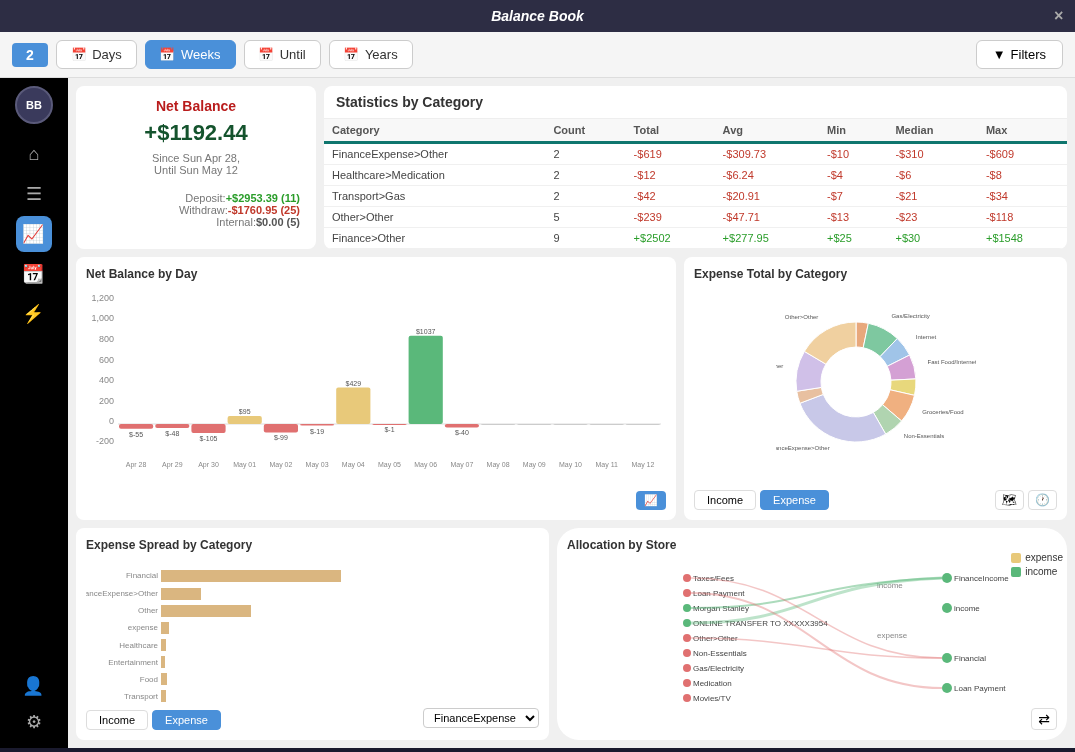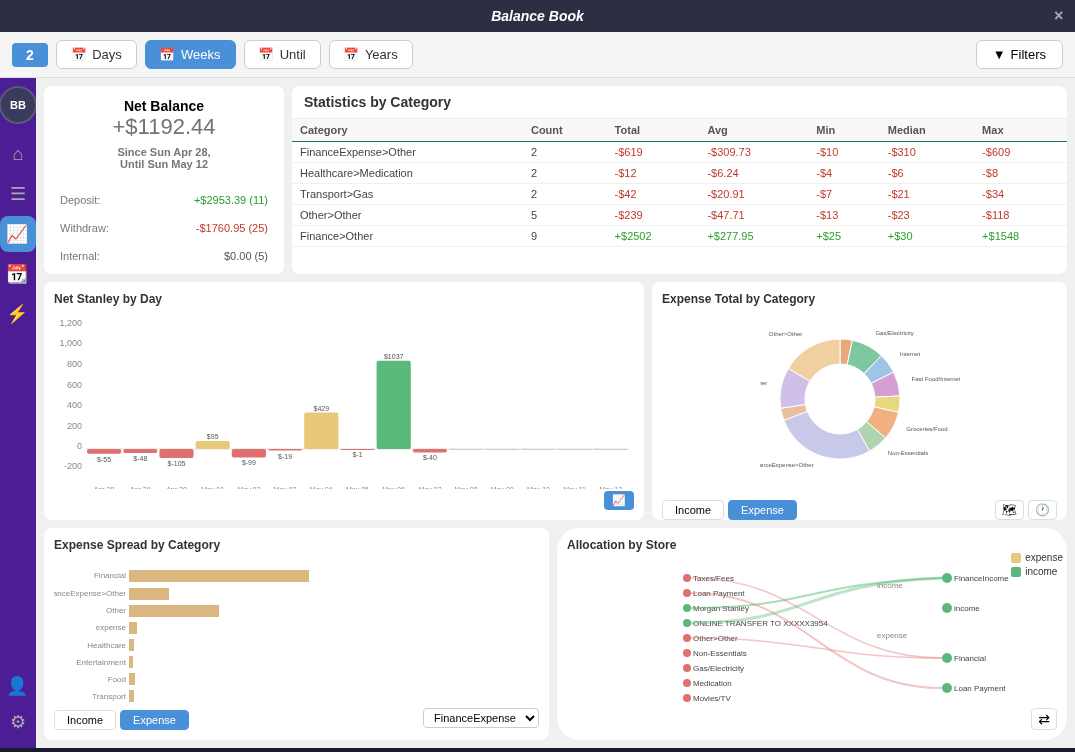--- a/index.html
+++ b/index.html
@@ -92,22 +92,22 @@
 
     
     .content-area {
       display: flex;
       flex: 1;
       overflow: hidden;
     }
 
     
     .sidebar {
-      width: 36px;
-      background: #4c1d95;
+      width: 68px;
+      background: #000000;
       display: flex;
       flex-direction: column;
       align-items: center;
       padding: 8px 0;
       gap: 4px;
     }
     .sidebar-logo {
       width: 38px;
       height: 38px;
       background: #3a3a5c;
@@ -158,47 +158,48 @@
       background: #fff;
       border-radius: 8px;
       padding: 12px 16px;
       width: 240px;
       min-width: 240px;
       text-align: center;
     }
     .net-balance-title {
       font-size: 14px;
       font-weight: 600;
-      color: #000000;
+      color: #b91c1c;
+      margin-bottom: 6px;
     }
     .net-balance-amount {
       font-size: 22px;
-      font-weight: 400;
-      color: #737373;
+      font-weight: 700;
+      color: #14532d;
       margin-bottom: 6px;
     }
     .net-balance-since {
       font-size: 11px;
       color: #777;
-      margin-bottom: 24px;
-      font-weight: bold;
+      margin-bottom: 16px;
     }
     .net-balance-stats {
       display: flex;
       flex-direction: column;
-      gap: 16px;
+      gap: 0;
       font-size: 11px;
       color: #555;
+      align-items: flex-end;
     }
     .stat-row {
       display: flex;
       justify-content: space-between;
     }
     .stat-label { color: #777; }
-    .stat-value { font-weight: 400; }
+    .stat-value { font-weight: 700; }
     .stat-value.positive { color: #2a9d2a; }
     .stat-value.negative { color: #c0392b; }
 
     
     .stats-table-card {
       flex: 1;
       background: #fff;
       border-radius: 8px;
       overflow: hidden;
     }
@@ -213,21 +214,21 @@
       width: 100%;
       border-collapse: collapse;
       font-size: 11px;
     }
     .stats-table th {
       background: #f8f8f8;
       padding: 5px 8px;
       text-align: left;
       color: #555;
       font-weight: 600;
-      border-bottom: 1px solid #0f766e;
+      border-bottom: 3px solid #0f766e;
     }
     .stats-table td {
       padding: 4px 8px;
       border-bottom: 1px solid #f0f0f0;
       color: #444;
     }
     .stats-table .negative { color: #c0392b; }
     .stats-table .positive { color: #2a9d2a; }
 
     
@@ -480,21 +481,21 @@
       <td class="positive">+$1548</td>
     </tr>
               </tbody>
           </table>
         </div>
       </div>
 
       <div class="charts-section" style="height: 220px;">
 
         <div class="chart-card" style="width: 600px; min-width: 600px;">
-          <div class="chart-card-title">Net Stanley by Day</div>
+          <div class="chart-card-title">Net Balance by Day</div>
           <div class="bar-chart-container">
             <svg id="bar-chart-svg" width="580" height="185" viewBox="0 0 580 185">
 
               <text x="28" y="14" font-size="9" fill="#888" text-anchor="end">1,200</text>
               <text x="28" y="34" font-size="9" fill="#888" text-anchor="end">1,000</text>
               <text x="28" y="55" font-size="9" fill="#888" text-anchor="end">800</text>
               <text x="28" y="76" font-size="9" fill="#888" text-anchor="end">600</text>
               <text x="28" y="96" font-size="9" fill="#888" text-anchor="end">400</text>
               <text x="28" y="117" font-size="9" fill="#888" text-anchor="end">200</text>
               <text x="28" y="137" font-size="9" fill="#888" text-anchor="end">0</text>

